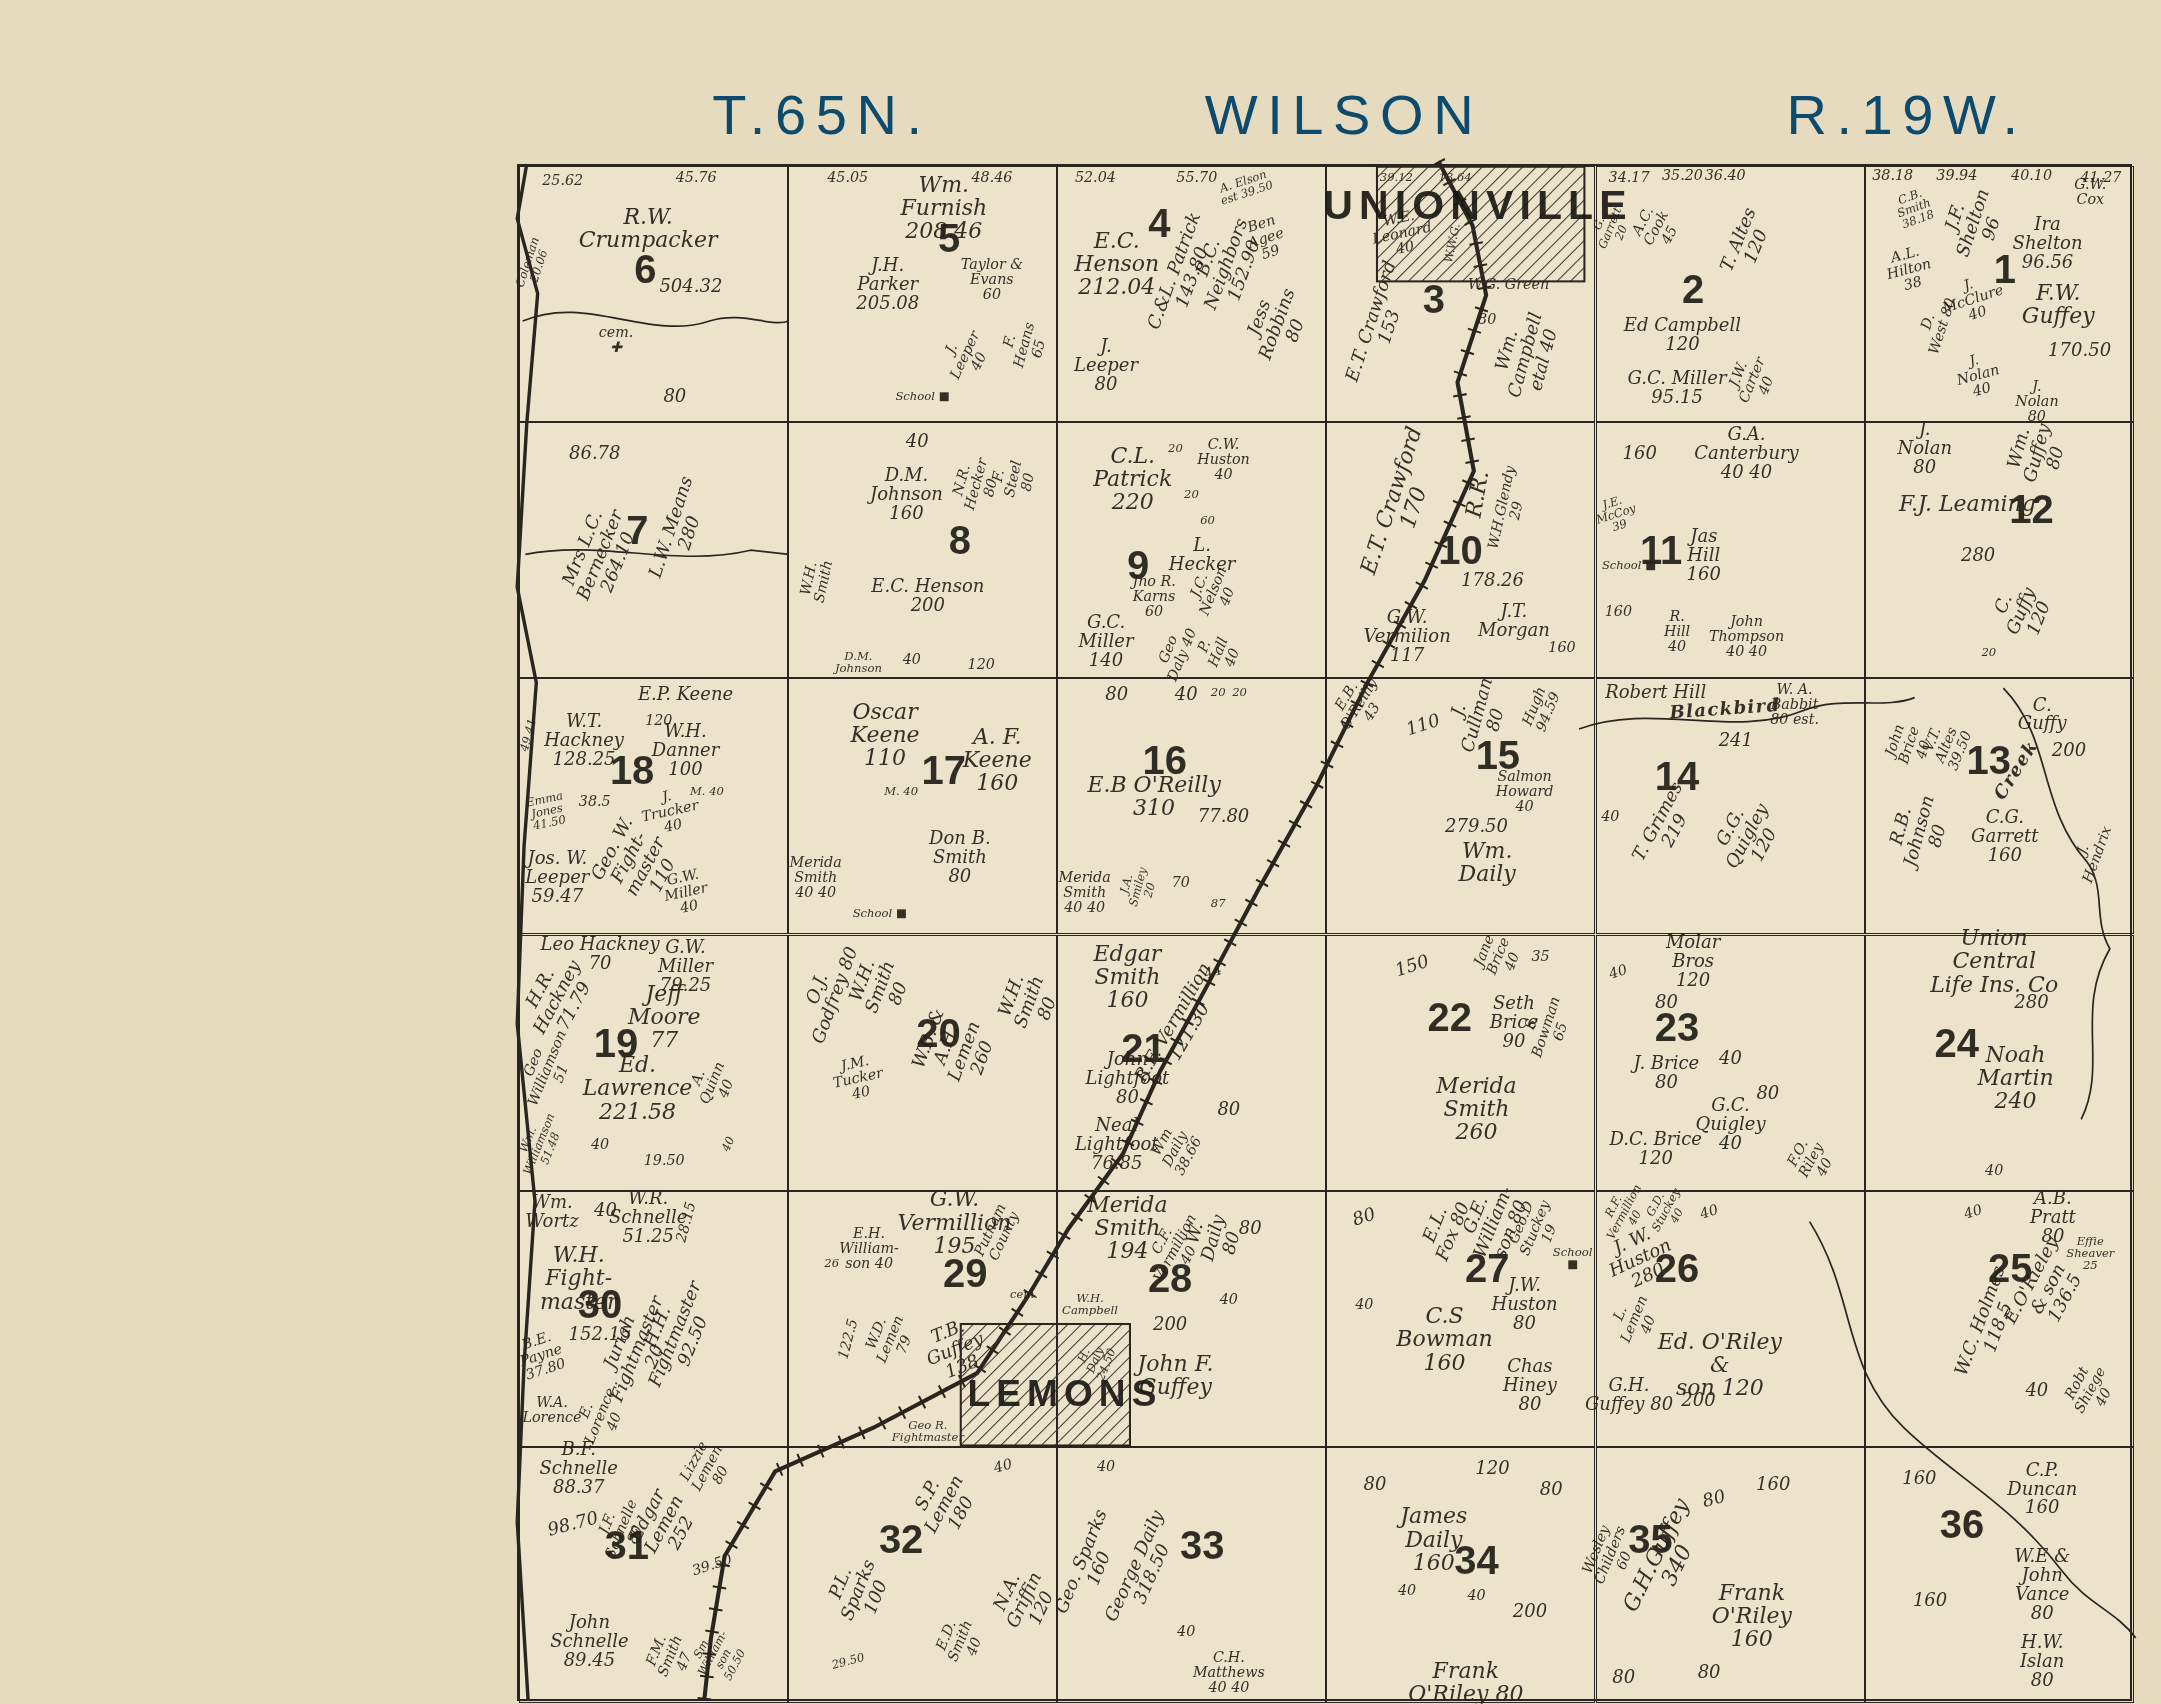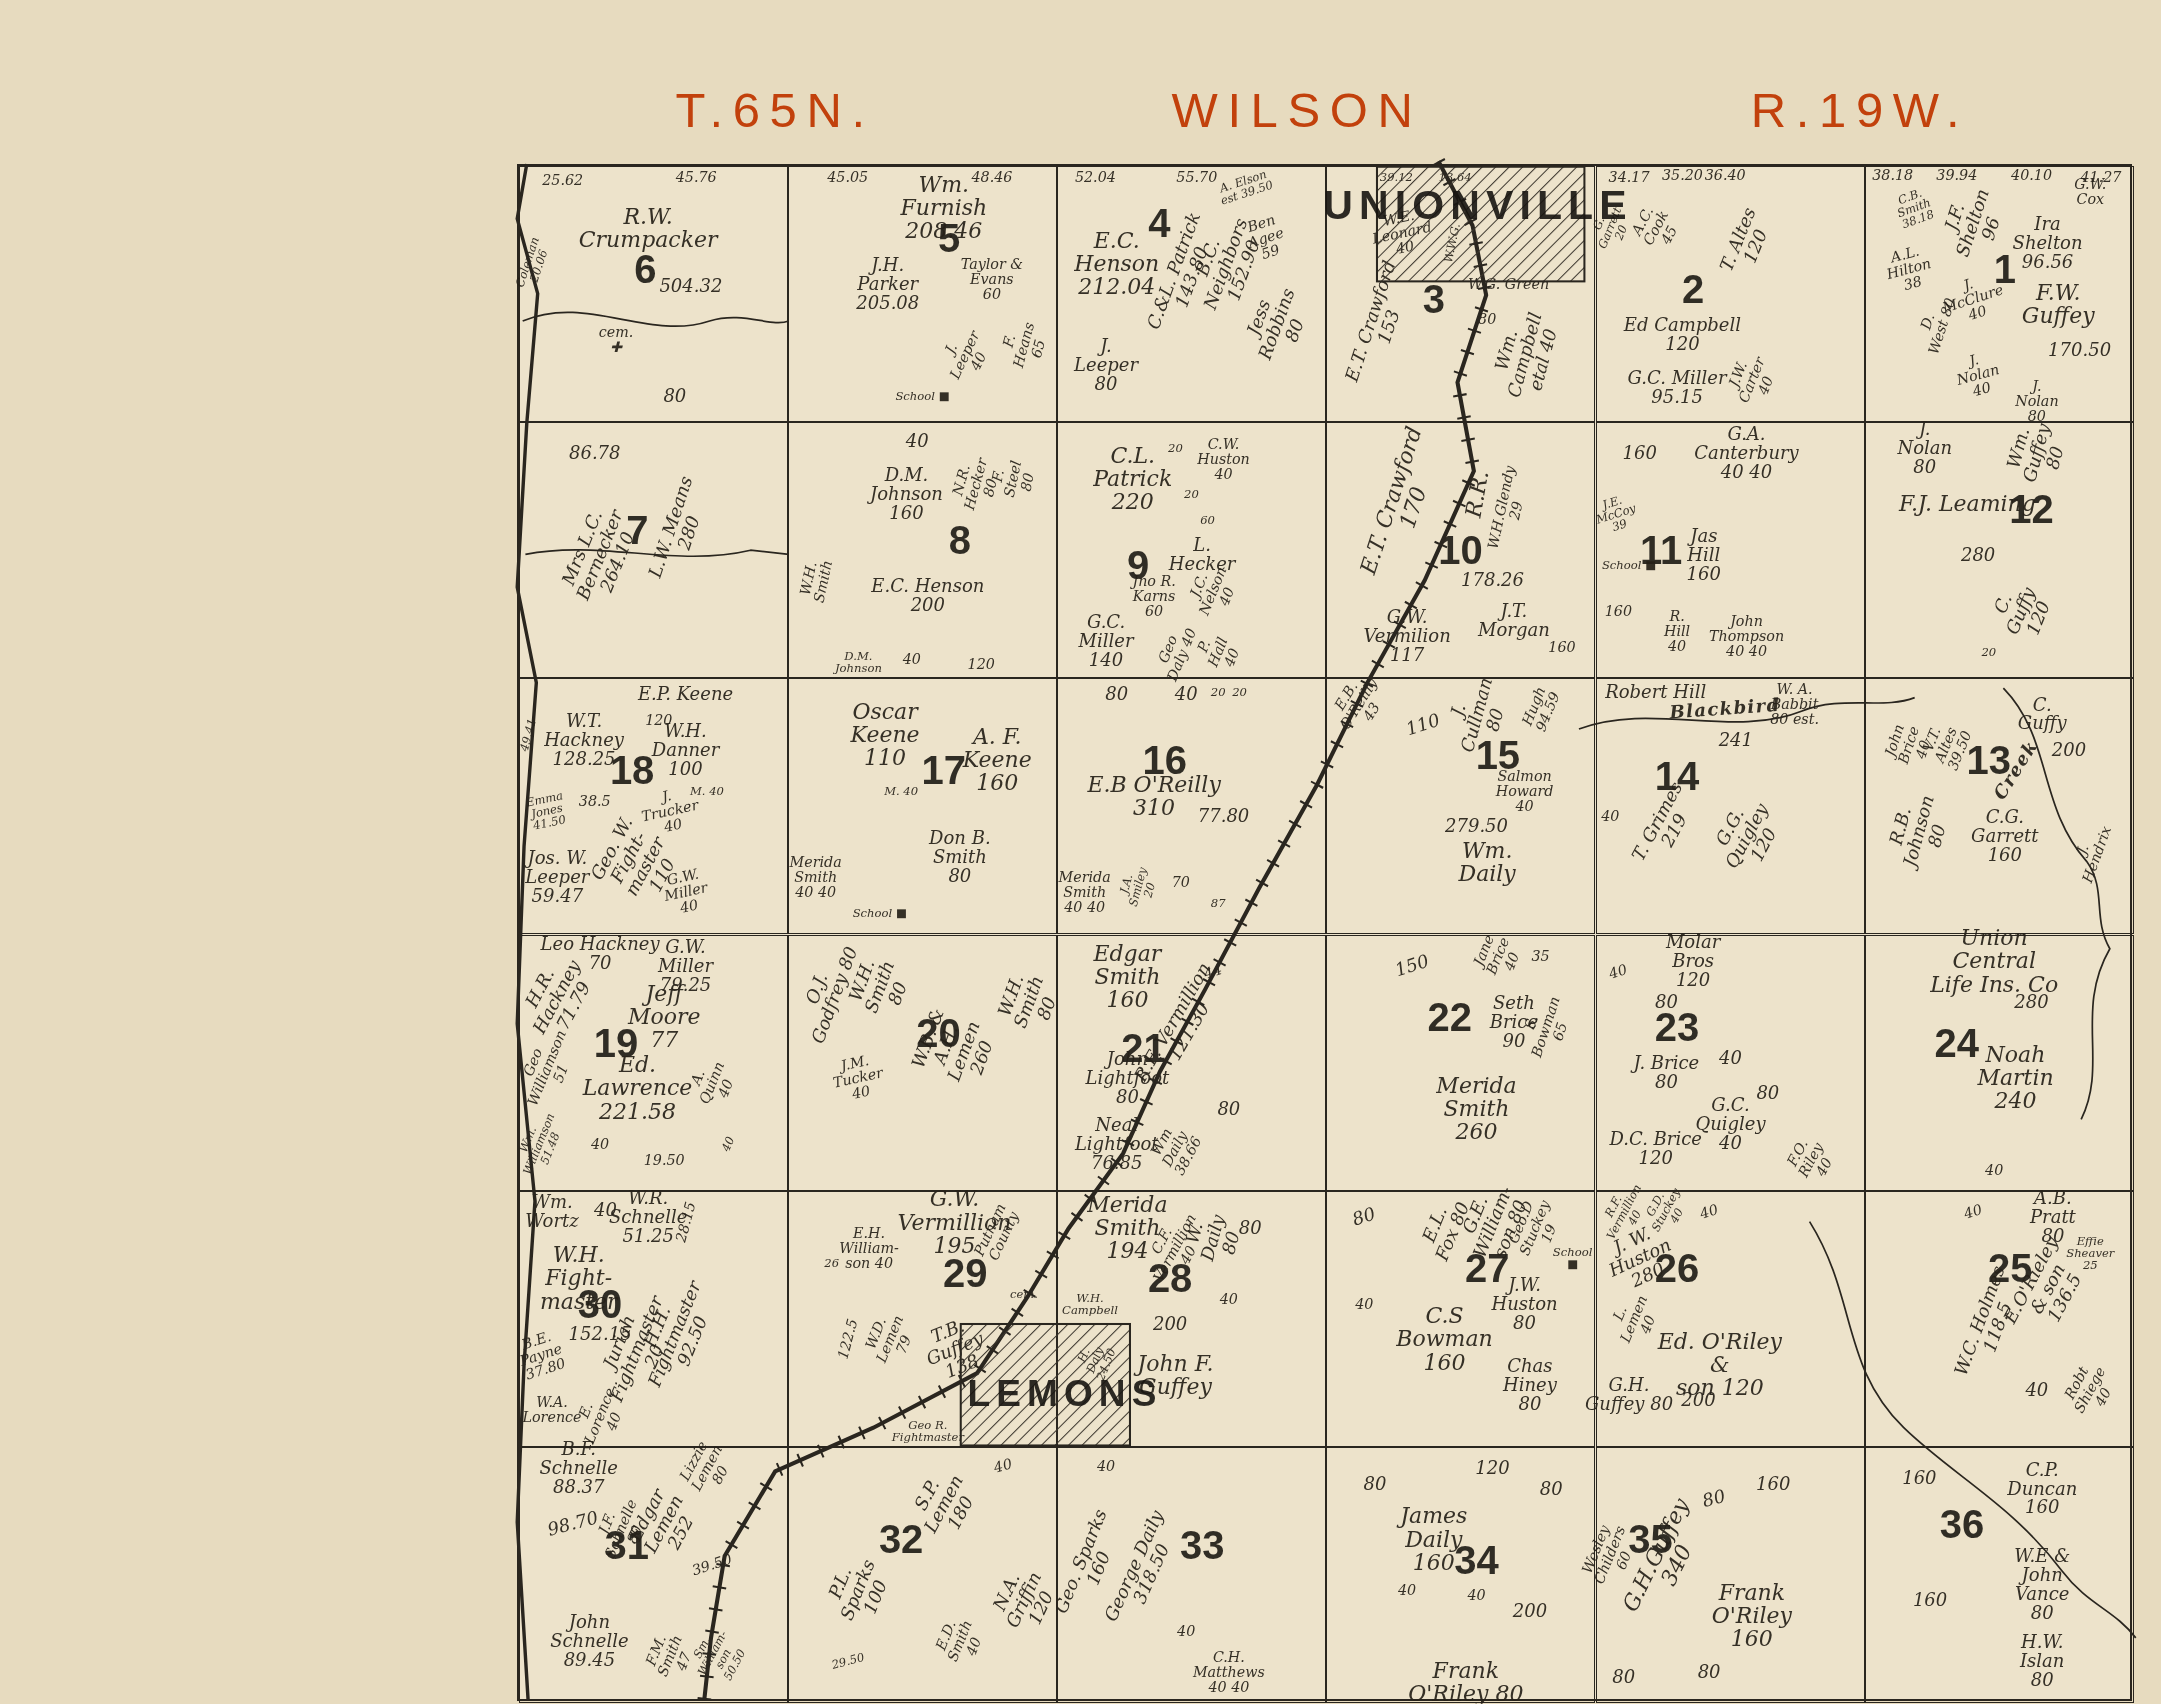--- a/index.html
+++ b/index.html
@@ -1,20 +1,20 @@
 <!DOCTYPE html>
 <html style="font-size:11px"><head>
 <meta charset="utf-8">
 <style>
   html,body{margin:0;padding:0;}
   body{width:2161px;height:1705px;position:relative;overflow:hidden;
        font-family:"Liberation Sans",sans-serif;}
   .page{position:absolute;inset:0;}
   .title-bar span{position:absolute;font-family:"Liberation Sans",sans-serif;
-       font-size:49px;letter-spacing:9.6px;color:#c2410c;transform:translateX(-50%);}
+       font-size:56px;letter-spacing:9.6px;color:#0c4a6e;transform:translateX(-50%);margin-left:47px;}
   .map-area{position:absolute;}
   .section{position:absolute;border:1.4px solid #2a261f;box-sizing:border-box;}
   .num{position:absolute;font-family:"Liberation Sans",sans-serif;font-weight:bold;
        font-size:40px;color:#17140f;transform:translate(-50%,-50%);opacity:.88;}
   .lbl{position:absolute;white-space:pre-line;text-align:center;
        font-family:"DejaVu Serif",serif;font-style:italic;color:#262119;
        line-height:1.05;opacity:.92;}
   .xs{font-size:11.6px}.s{font-size:14.3px}.m{font-size:18px}.l{font-size:22px}
   .creek{font-weight:bold;letter-spacing:1.4px;}
   .town-label{position:absolute;font-family:"Liberation Sans",sans-serif;font-weight:bold;

